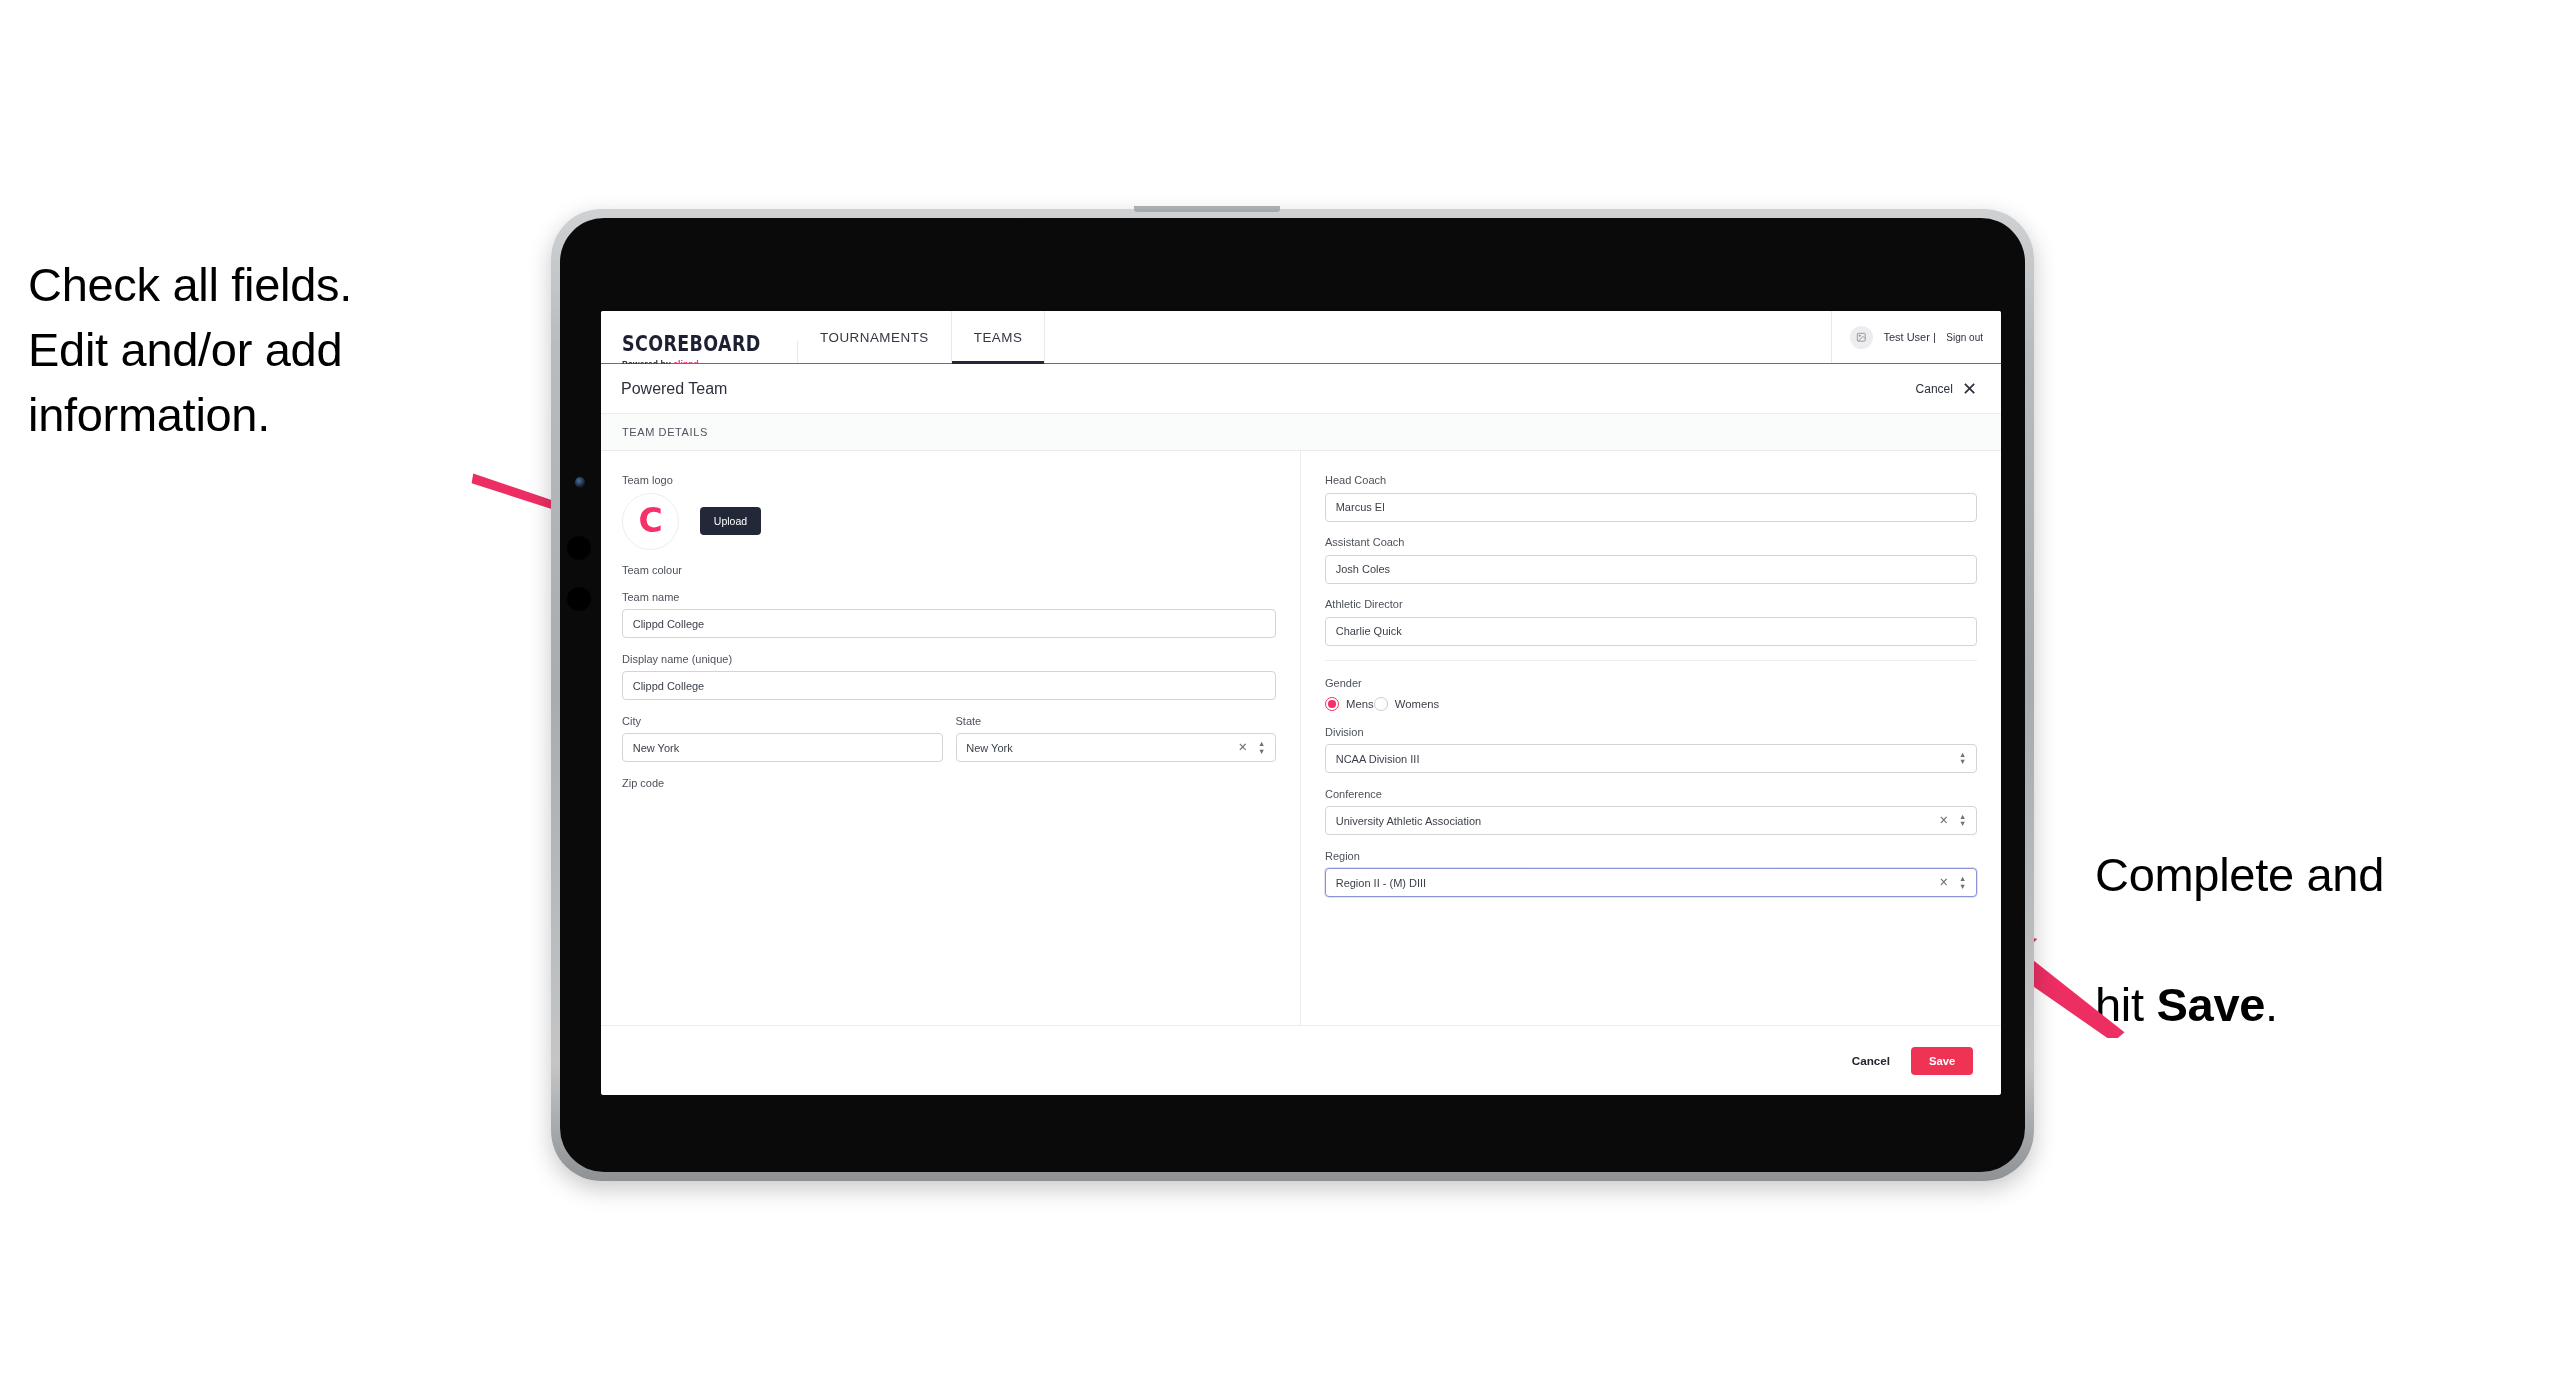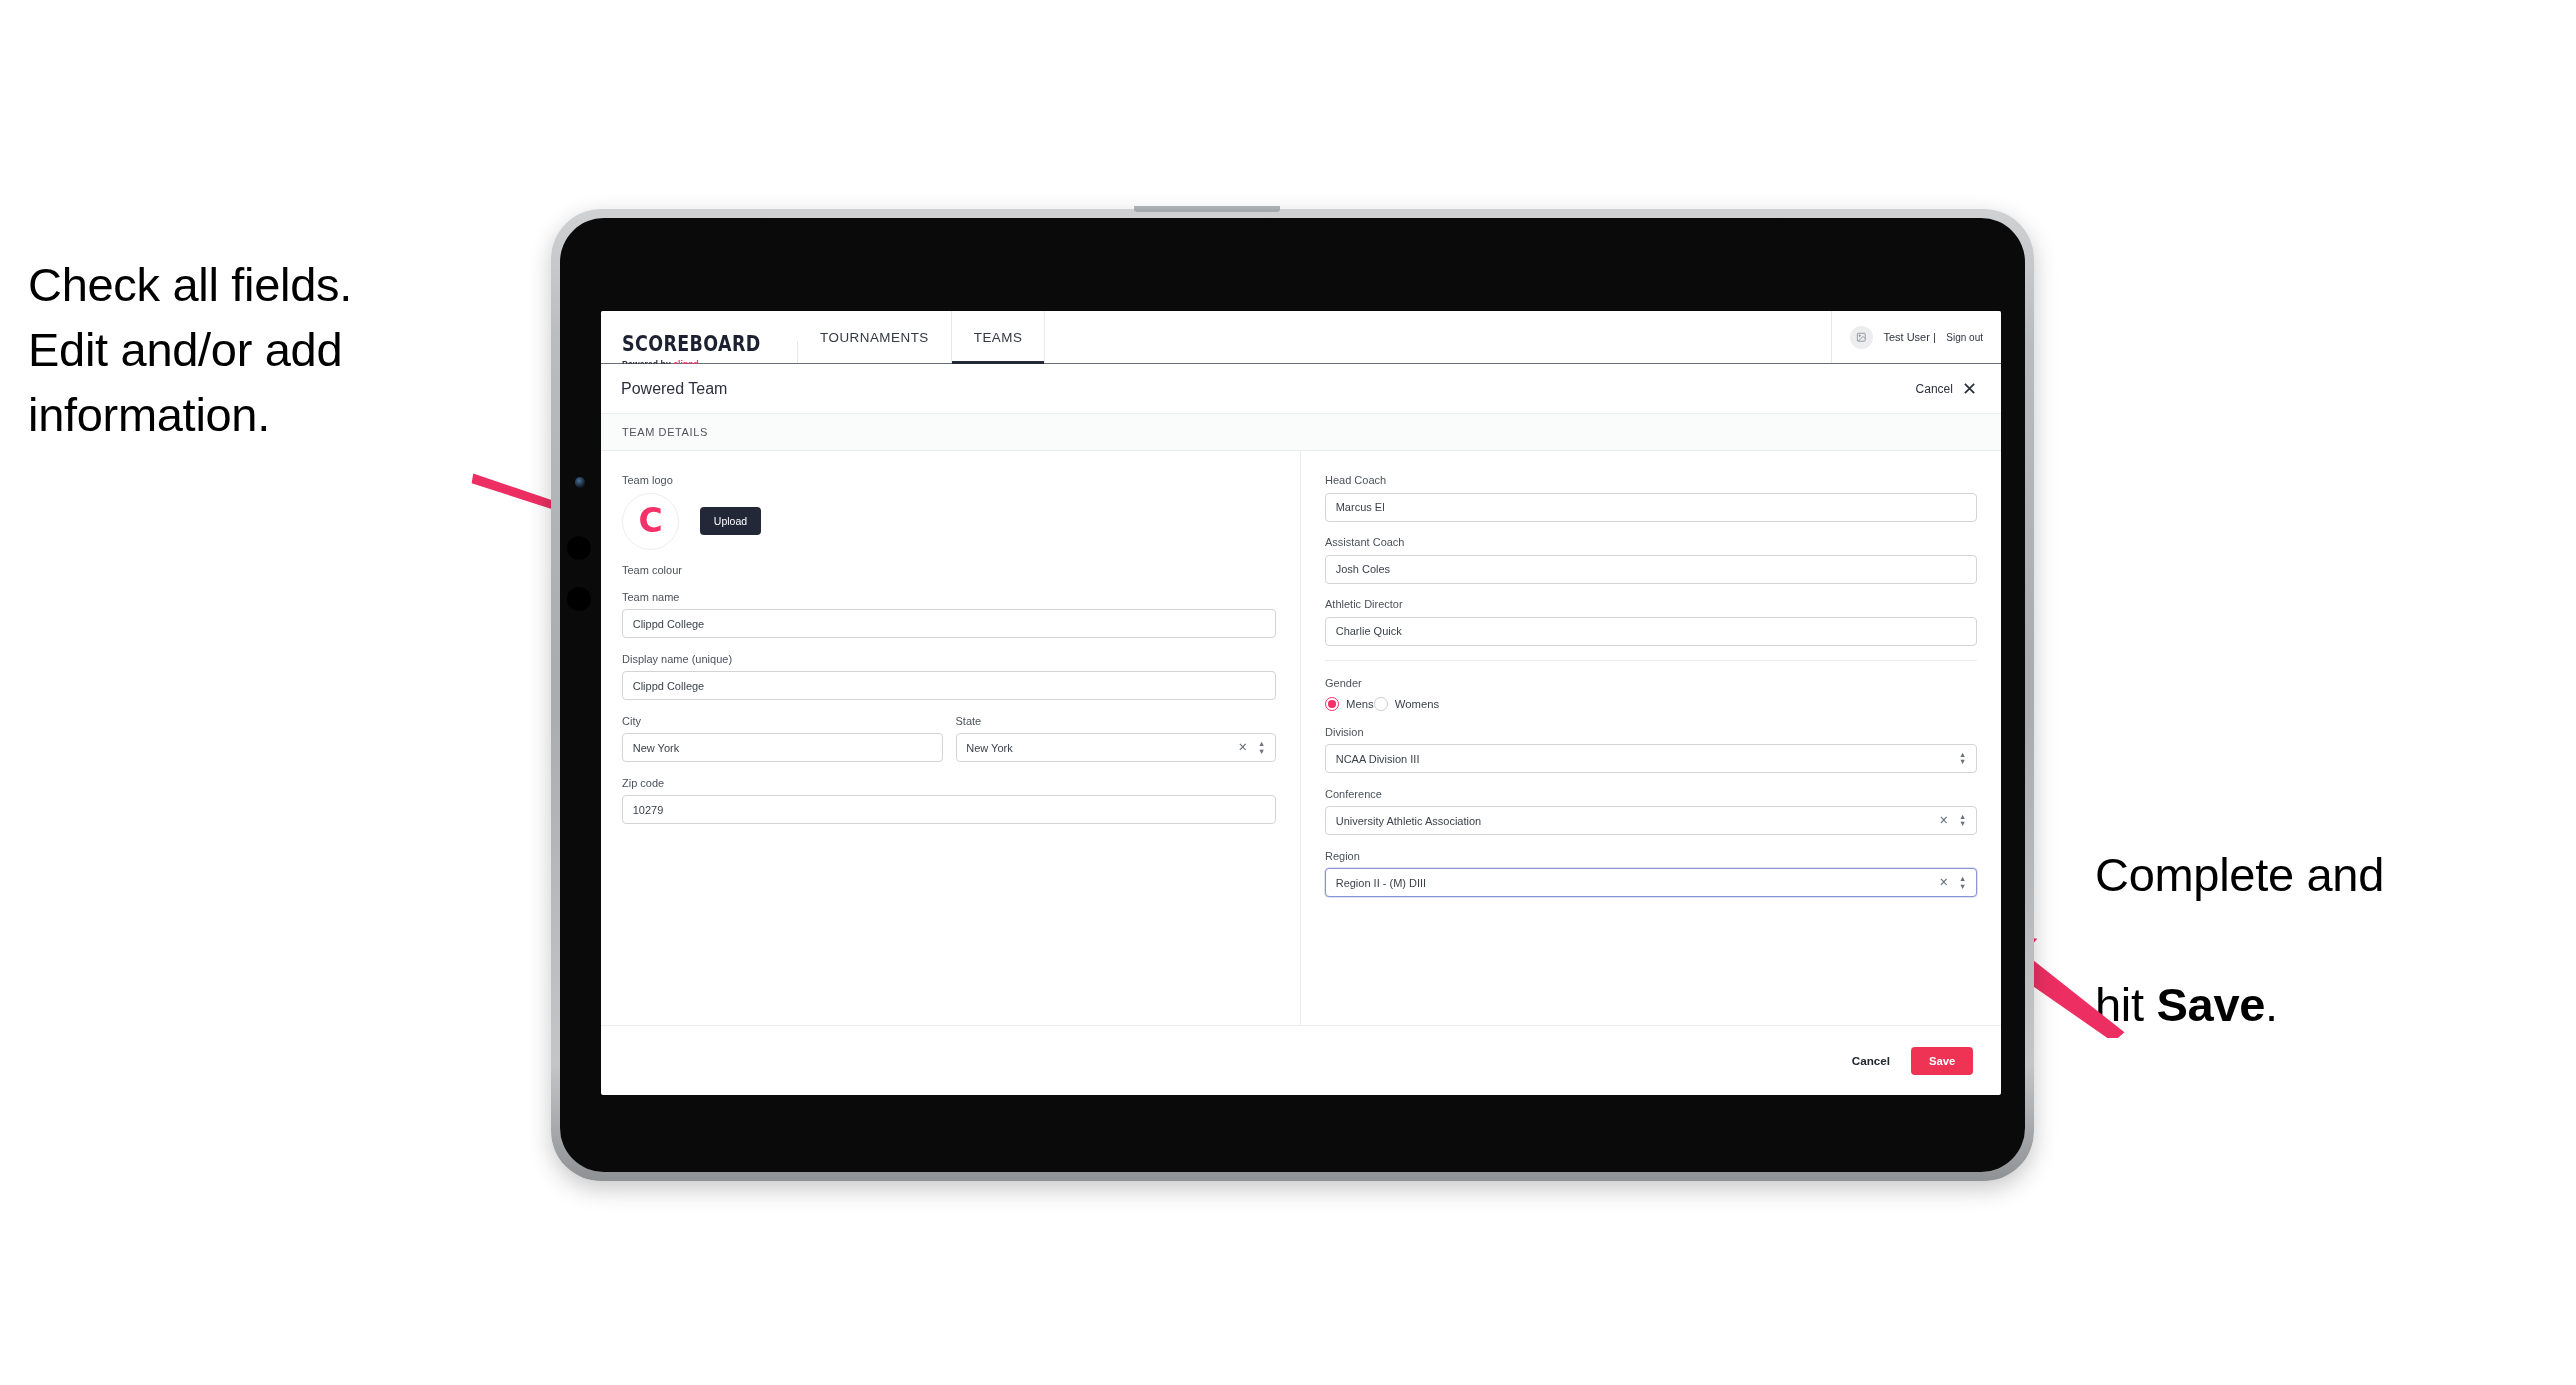--- a/index.html
+++ b/index.html
@@ -299,23 +299,20 @@
                         <span>▲</span>
                         <span>▼</span>
                       </span>
                   </span>
                 </div>
               </div>
             </div>
 
             <div class="field">
               <span class="flabel">Zip code</span>
-              <div class="fctl">
-                <span class="val">10279</span>
-              </div>
             </div>
 
           </div>
 
           <div class="col col-right">
 
             <div class="field">
               <span class="flabel">Head Coach</span>
               <div class="fctl">
                 <span class="val">Marcus El</span>

